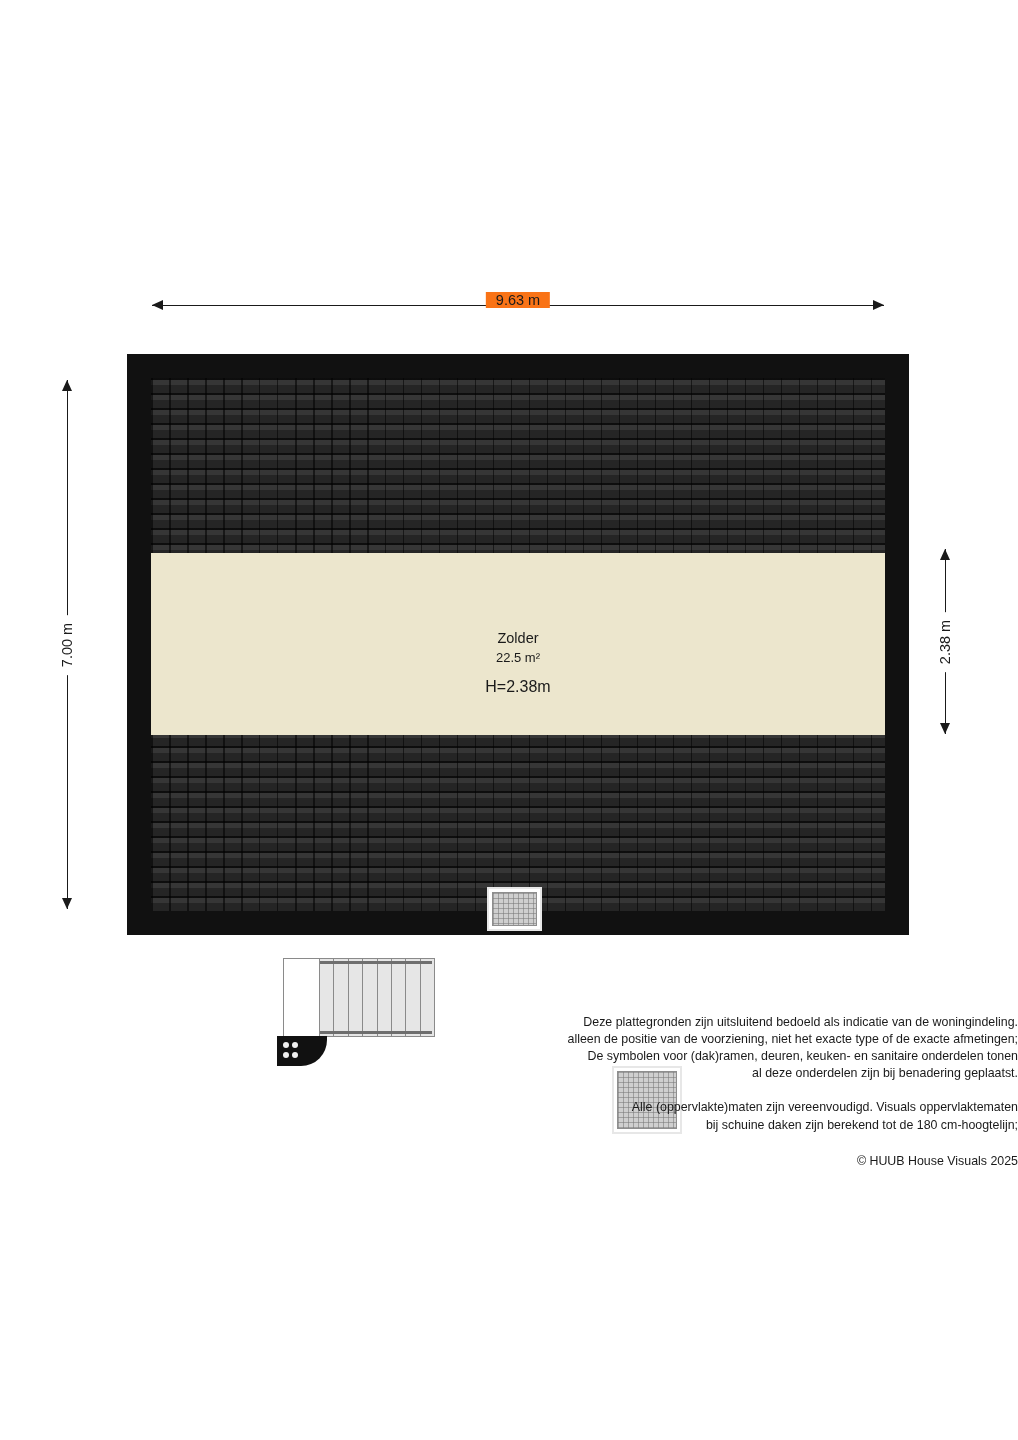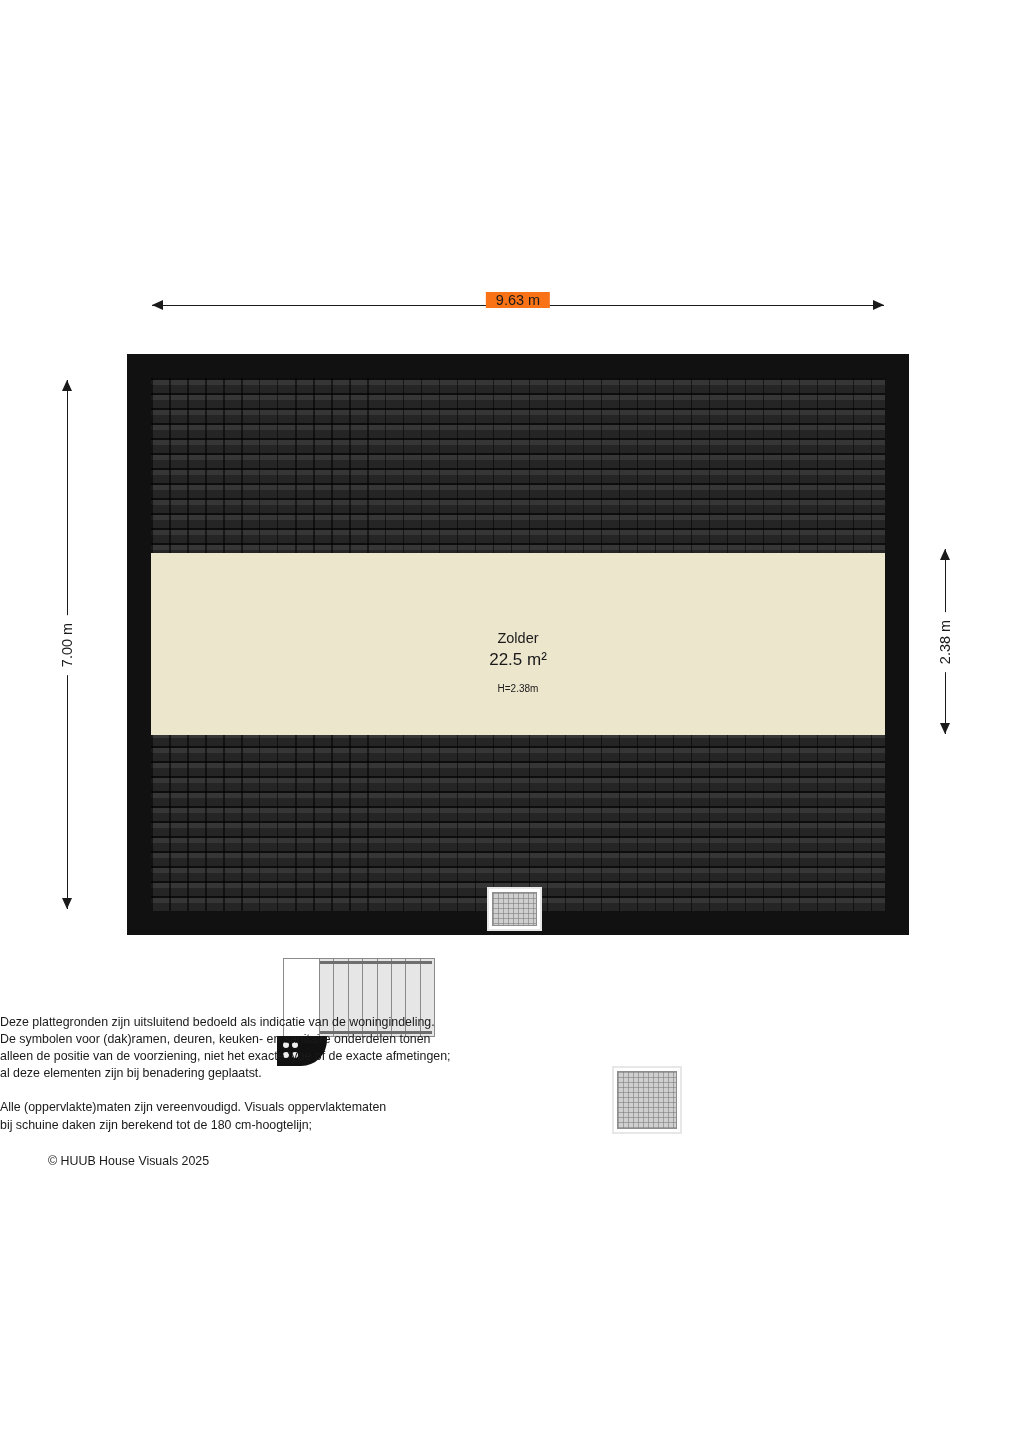--- a/index.html
+++ b/index.html
@@ -185,22 +185,22 @@
 
   #room-label {
     position: absolute;
     left: 0;
     right: 0;
     top: 76px;
     text-align: center;
     line-height: 1.35;
   }
   #room-label .room-name { font-size: 14.5px; text-align: center; }
-  #room-label .room-area { font-size: 17px; }
-  #room-label .room-height { font-size: 10px; margin-top: 10px; }
+  #room-label .room-area { font-size: 13px; }
+  #room-label .room-height { font-size: 16px; margin-top: 10px; }
 
   
   .skylight {
     position: absolute;
     background: #ffffff;
     border: 2px solid #e7e7e7;
     box-sizing: border-box;
     padding: 3px;
   }
   .skylight .glass {
@@ -292,21 +292,21 @@
   #stair-hatch .d2 { left: 15px; top: 6px; }
   #stair-hatch .d3 { left: 6px;  top: 16px; }
   #stair-hatch .d4 { left: 15px; top: 16px; }
 
   
   #disclaimer {
     position: absolute;
     left: 0;
     top: 1014px;
     width: 100%;
-    text-align: left;
+    text-align: right;
     font-size: 12.4px;
     line-height: 1.38;
     color: #1a1a1a;
   }
   #disclaimer .para { margin: 0; }
   #disclaimer .para + .para { margin-top: 17px; }
   #disclaimer .copyright { margin-top: 19px; margin-left: 48px; }
 </style>
 </head>
 <body>
@@ -374,22 +374,22 @@
     <div class="dot d2"></div>
     <div class="dot d3"></div>
     <div class="dot d4"></div>
   </div>
 
 </div>
 
 <div id="disclaimer">
   <div class="para">
     <div>Deze plattegronden zijn uitsluitend bedoeld als indicatie van de woningindeling.</div>
+    <div>alleen de positie van de voorziening, niet het exacte type of de exacte afmetingen;</div>
     <div>De symbolen voor (dak)ramen, deuren, keuken- en sanitaire onderdelen tonen</div>
-    <div>alleen de positie van de voorziening, niet het exacte type of de exacte afmetingen;</div>
-    <div>al deze elementen zijn bij benadering geplaatst.</div>
+    <div>al deze onderdelen zijn bij benadering geplaatst.</div>
   </div>
   <div class="para">
     <div>Alle (oppervlakte)maten zijn vereenvoudigd. Visuals oppervlaktematen</div>
     <div>bij schuine daken zijn berekend tot de 180 cm-hoogtelijn;</div>
   </div>
   <div class="copyright">© HUUB House Visuals 2025</div>
 </div>
 
 </body></html>

